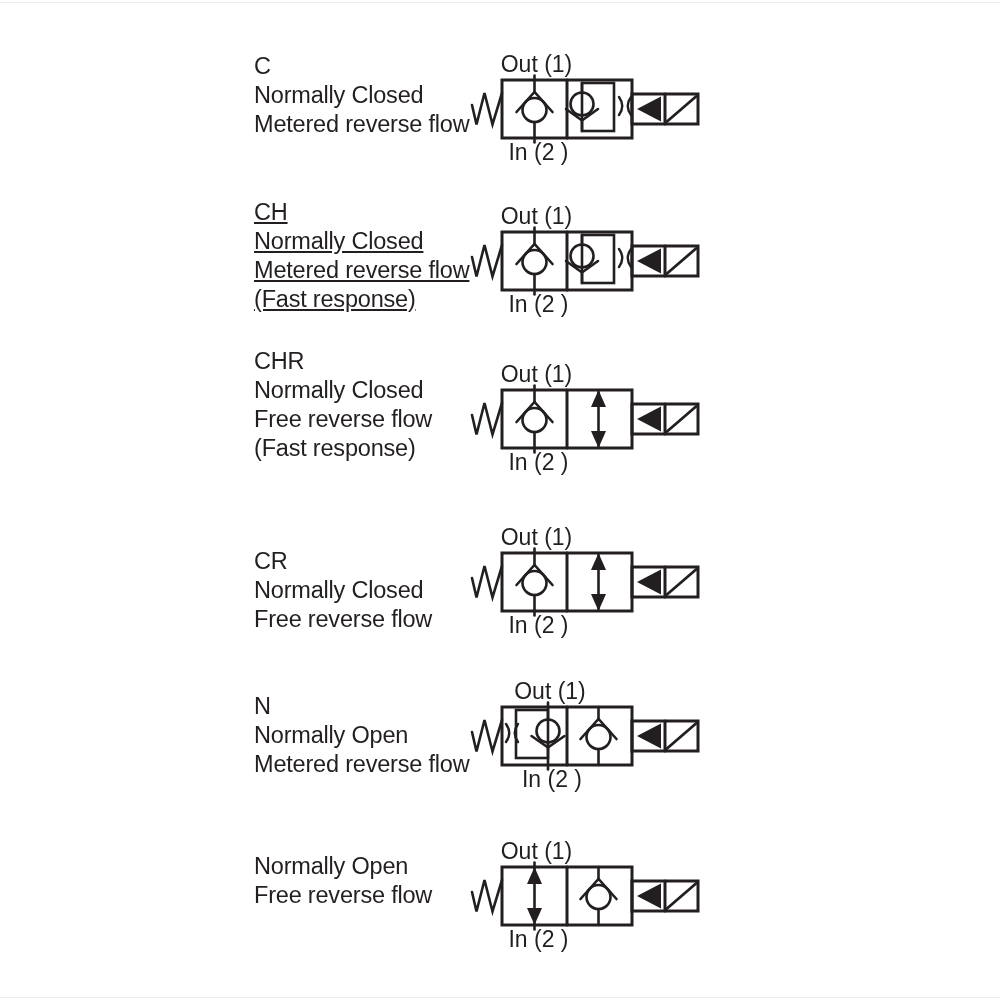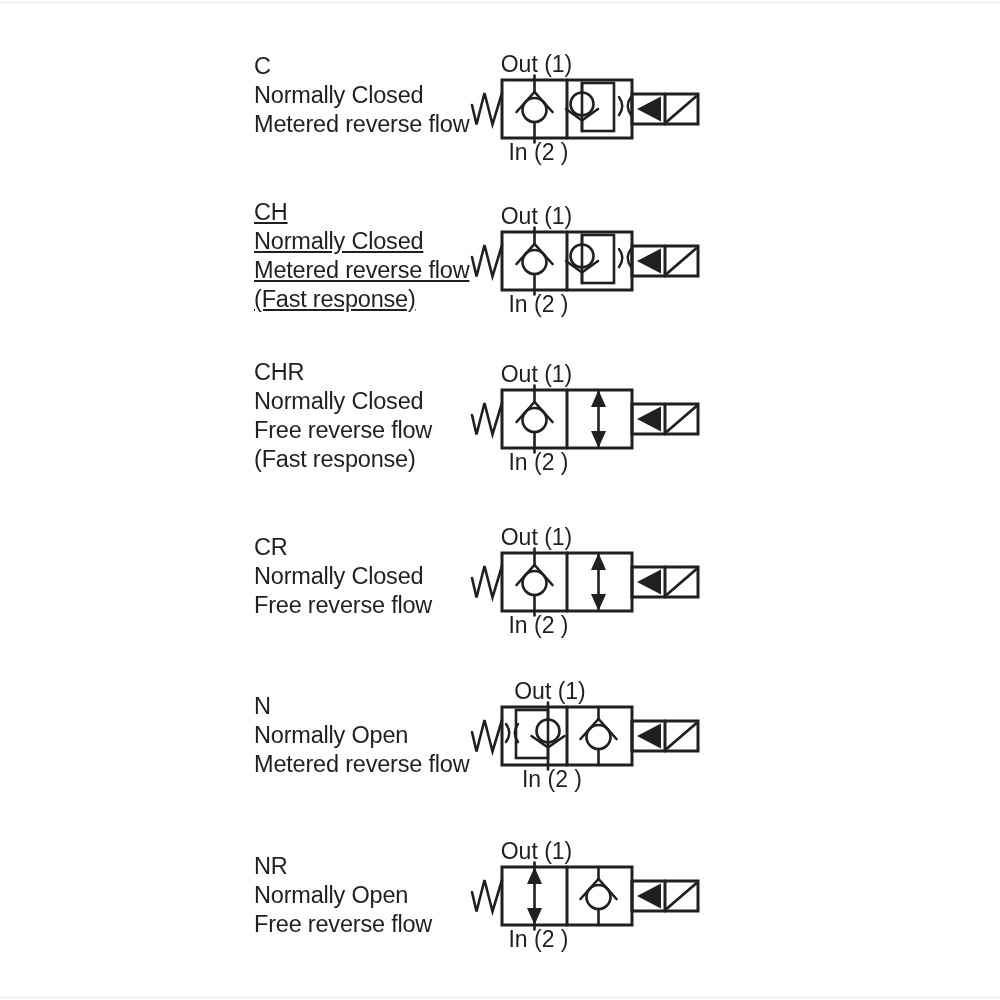--- a/index.html
+++ b/index.html
@@ -84,21 +84,21 @@
         <line x1="122" y1="31" x2="122" y2="40.5" stroke="#231f20" stroke-width="2.6" stroke-linecap="round"></line>
         <circle cx="122" cy="52" r="11.5" fill="none" stroke="#231f20" stroke-width="2.6"></circle>
         <path d="M106,57 L122,68.5 L138,57" fill="none" stroke="#231f20" stroke-width="2.6" stroke-linecap="round"></path>
         <line x1="122" y1="68.5" x2="122" y2="79" stroke="#231f20" stroke-width="2.6" stroke-linecap="round"></line>
         <path d="M159,45 Q165.5,54 159,63" fill="none" stroke="#231f20" stroke-width="2.4" stroke-linecap="round"></path>
         <path d="M171,45 Q164.5,54 171,63" fill="none" stroke="#231f20" stroke-width="2.4" stroke-linecap="round"></path>
       </g>
       <text x="76.5" y="19.5" text-anchor="middle">Out (1)</text>
       <text x="78.5" y="108" text-anchor="middle">In (2 )</text>
     </svg>
-    <div class="vlabel" style="top: 358px;">
+    <div class="vlabel" style="top: 347px;">
       <div class="code">CHR</div>
       <div>Normally Closed</div>
       <div>Free reverse flow</div>
       <div>(Fast response)</div>
     </div>
     <svg class="sym" viewBox="0 0 260 130" style="top: 362px;">
       <rect x="42" y="28" width="130" height="58" fill="none" stroke="#231f20" stroke-width="3"></rect>
       <line x1="107" y1="28" x2="107" y2="86" stroke="#231f20" stroke-width="3" stroke-linecap="round"></line>
       <polyline points="42,41 32.5,72.5 24.5,41 16.5,72.5 12,53" fill="none" stroke="#231f20" stroke-width="2.6" stroke-linecap="round"></polyline>
       <g>
@@ -114,21 +114,21 @@
         <line x1="74.5" y1="70" x2="74.5" y2="90.5" stroke="#231f20" stroke-width="2.6" stroke-linecap="round"></line>
       </g>
       <g>
         <line x1="138.5" y1="30" x2="138.5" y2="84" stroke="#231f20" stroke-width="2.6" stroke-linecap="round"></line>
         <polygon points="138.5,28 131,45 146,45" fill="#231f20" stroke="none"></polygon>
         <polygon points="138.5,86 131,69 146,69" fill="#231f20" stroke="none"></polygon>
       </g>
       <text x="76.5" y="19.5" text-anchor="middle">Out (1)</text>
       <text x="78.5" y="108" text-anchor="middle">In (2 )</text>
     </svg>
-    <div class="vlabel" style="top: 533px;">
+    <div class="vlabel" style="top: 547px;">
       <div class="code">CR</div>
       <div>Normally Closed</div>
       <div>Free reverse flow</div>
     </div>
     <svg class="sym" viewBox="0 0 260 130" style="top: 525px;">
       <rect x="42" y="28" width="130" height="58" fill="none" stroke="#231f20" stroke-width="3"></rect>
       <line x1="107" y1="28" x2="107" y2="86" stroke="#231f20" stroke-width="3" stroke-linecap="round"></line>
       <polyline points="42,41 32.5,72.5 24.5,41 16.5,72.5 12,53" fill="none" stroke="#231f20" stroke-width="2.6" stroke-linecap="round"></polyline>
       <g>
         <rect x="172" y="42" width="66" height="30" fill="none" stroke="#231f20" stroke-width="3"></rect>
@@ -177,21 +177,20 @@
       <g>
         <line x1="138.5" y1="28" x2="138.5" y2="40" stroke="#231f20" stroke-width="2.6" stroke-linecap="round"></line>
         <path d="M120.5,60 L138.5,40 L156.5,60" fill="none" stroke="#231f20" stroke-width="2.6" stroke-linecap="round"></path>
         <circle cx="138.5" cy="58" r="12" fill="none" stroke="#231f20" stroke-width="2.6"></circle>
         <line x1="138.5" y1="70" x2="138.5" y2="86" stroke="#231f20" stroke-width="2.6" stroke-linecap="round"></line>
       </g>
       <text x="90" y="19.5" text-anchor="middle">Out (1)</text>
       <text x="92" y="108" text-anchor="middle">In (2 )</text>
     </svg>
     <div class="vlabel" style="top: 852px;">
-      <div class="code">NR</div>
       <div>Normally Open</div>
       <div>Free reverse flow</div>
     </div>
     <svg class="sym" viewBox="0 0 260 130" style="top: 839px;">
       <rect x="42" y="28" width="130" height="58" fill="none" stroke="#231f20" stroke-width="3"></rect>
       <line x1="107" y1="28" x2="107" y2="86" stroke="#231f20" stroke-width="3" stroke-linecap="round"></line>
       <polyline points="42,41 32.5,72.5 24.5,41 16.5,72.5 12,53" fill="none" stroke="#231f20" stroke-width="2.6" stroke-linecap="round"></polyline>
       <g>
         <rect x="172" y="42" width="66" height="30" fill="none" stroke="#231f20" stroke-width="3"></rect>
         <line x1="205" y1="42" x2="205" y2="72" stroke="#231f20" stroke-width="3" stroke-linecap="round"></line>

